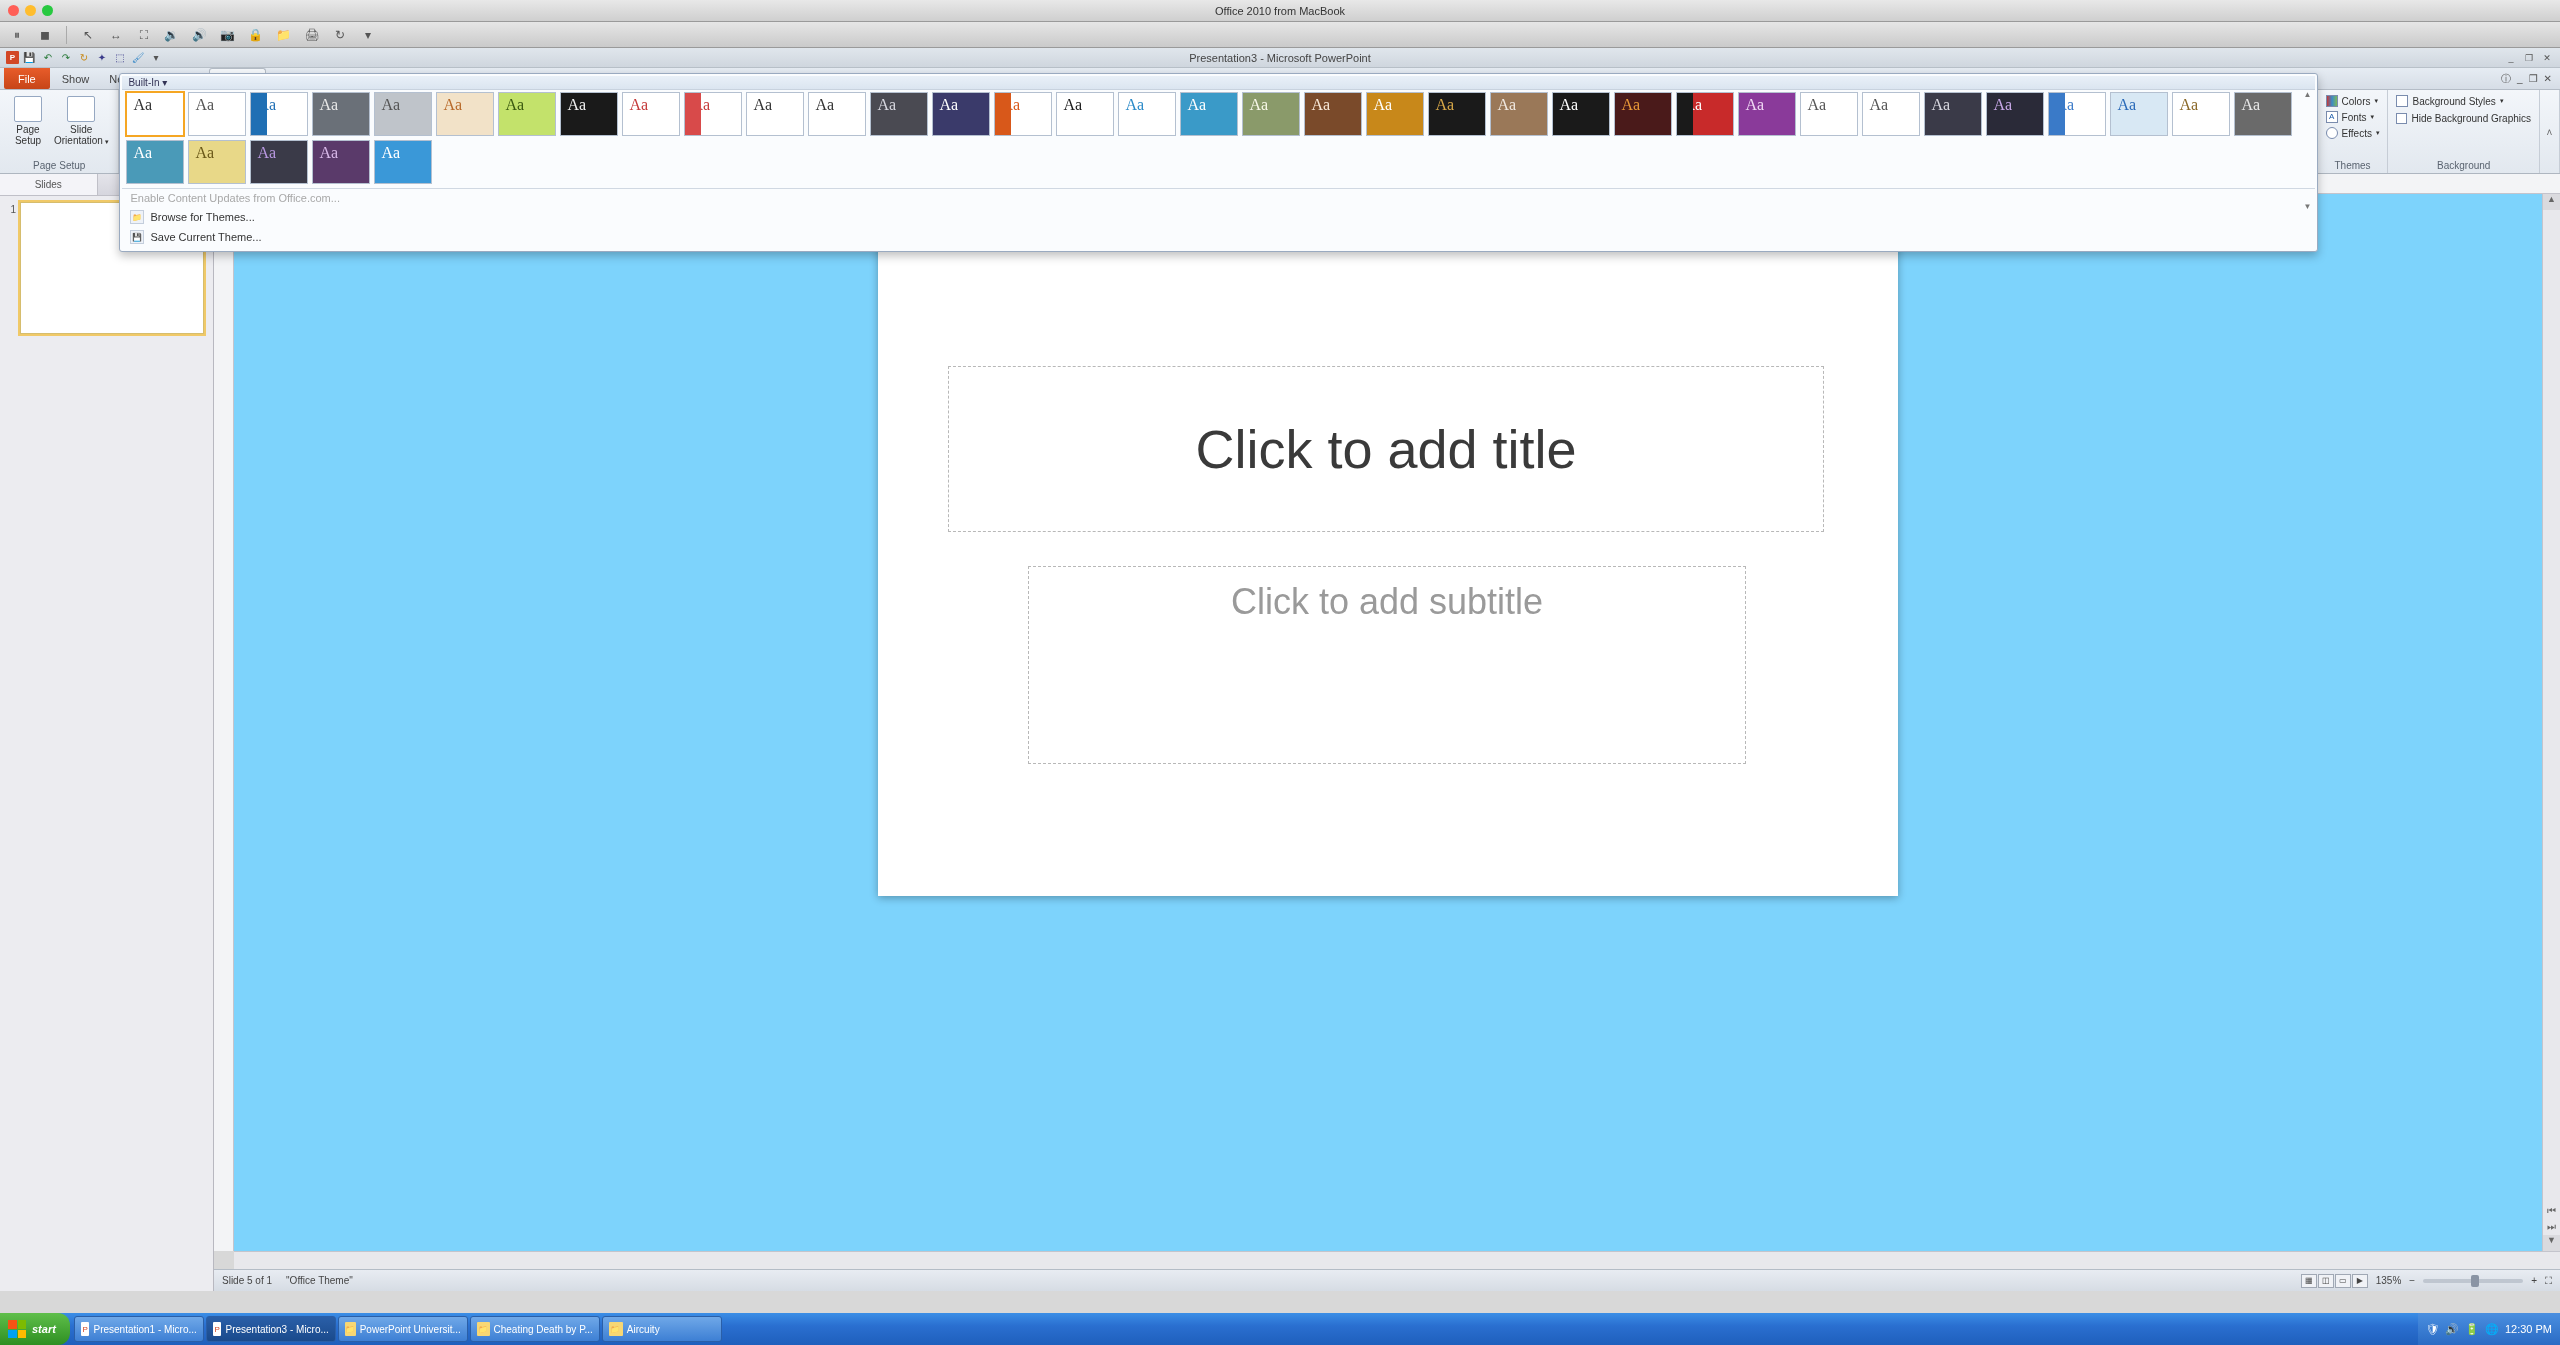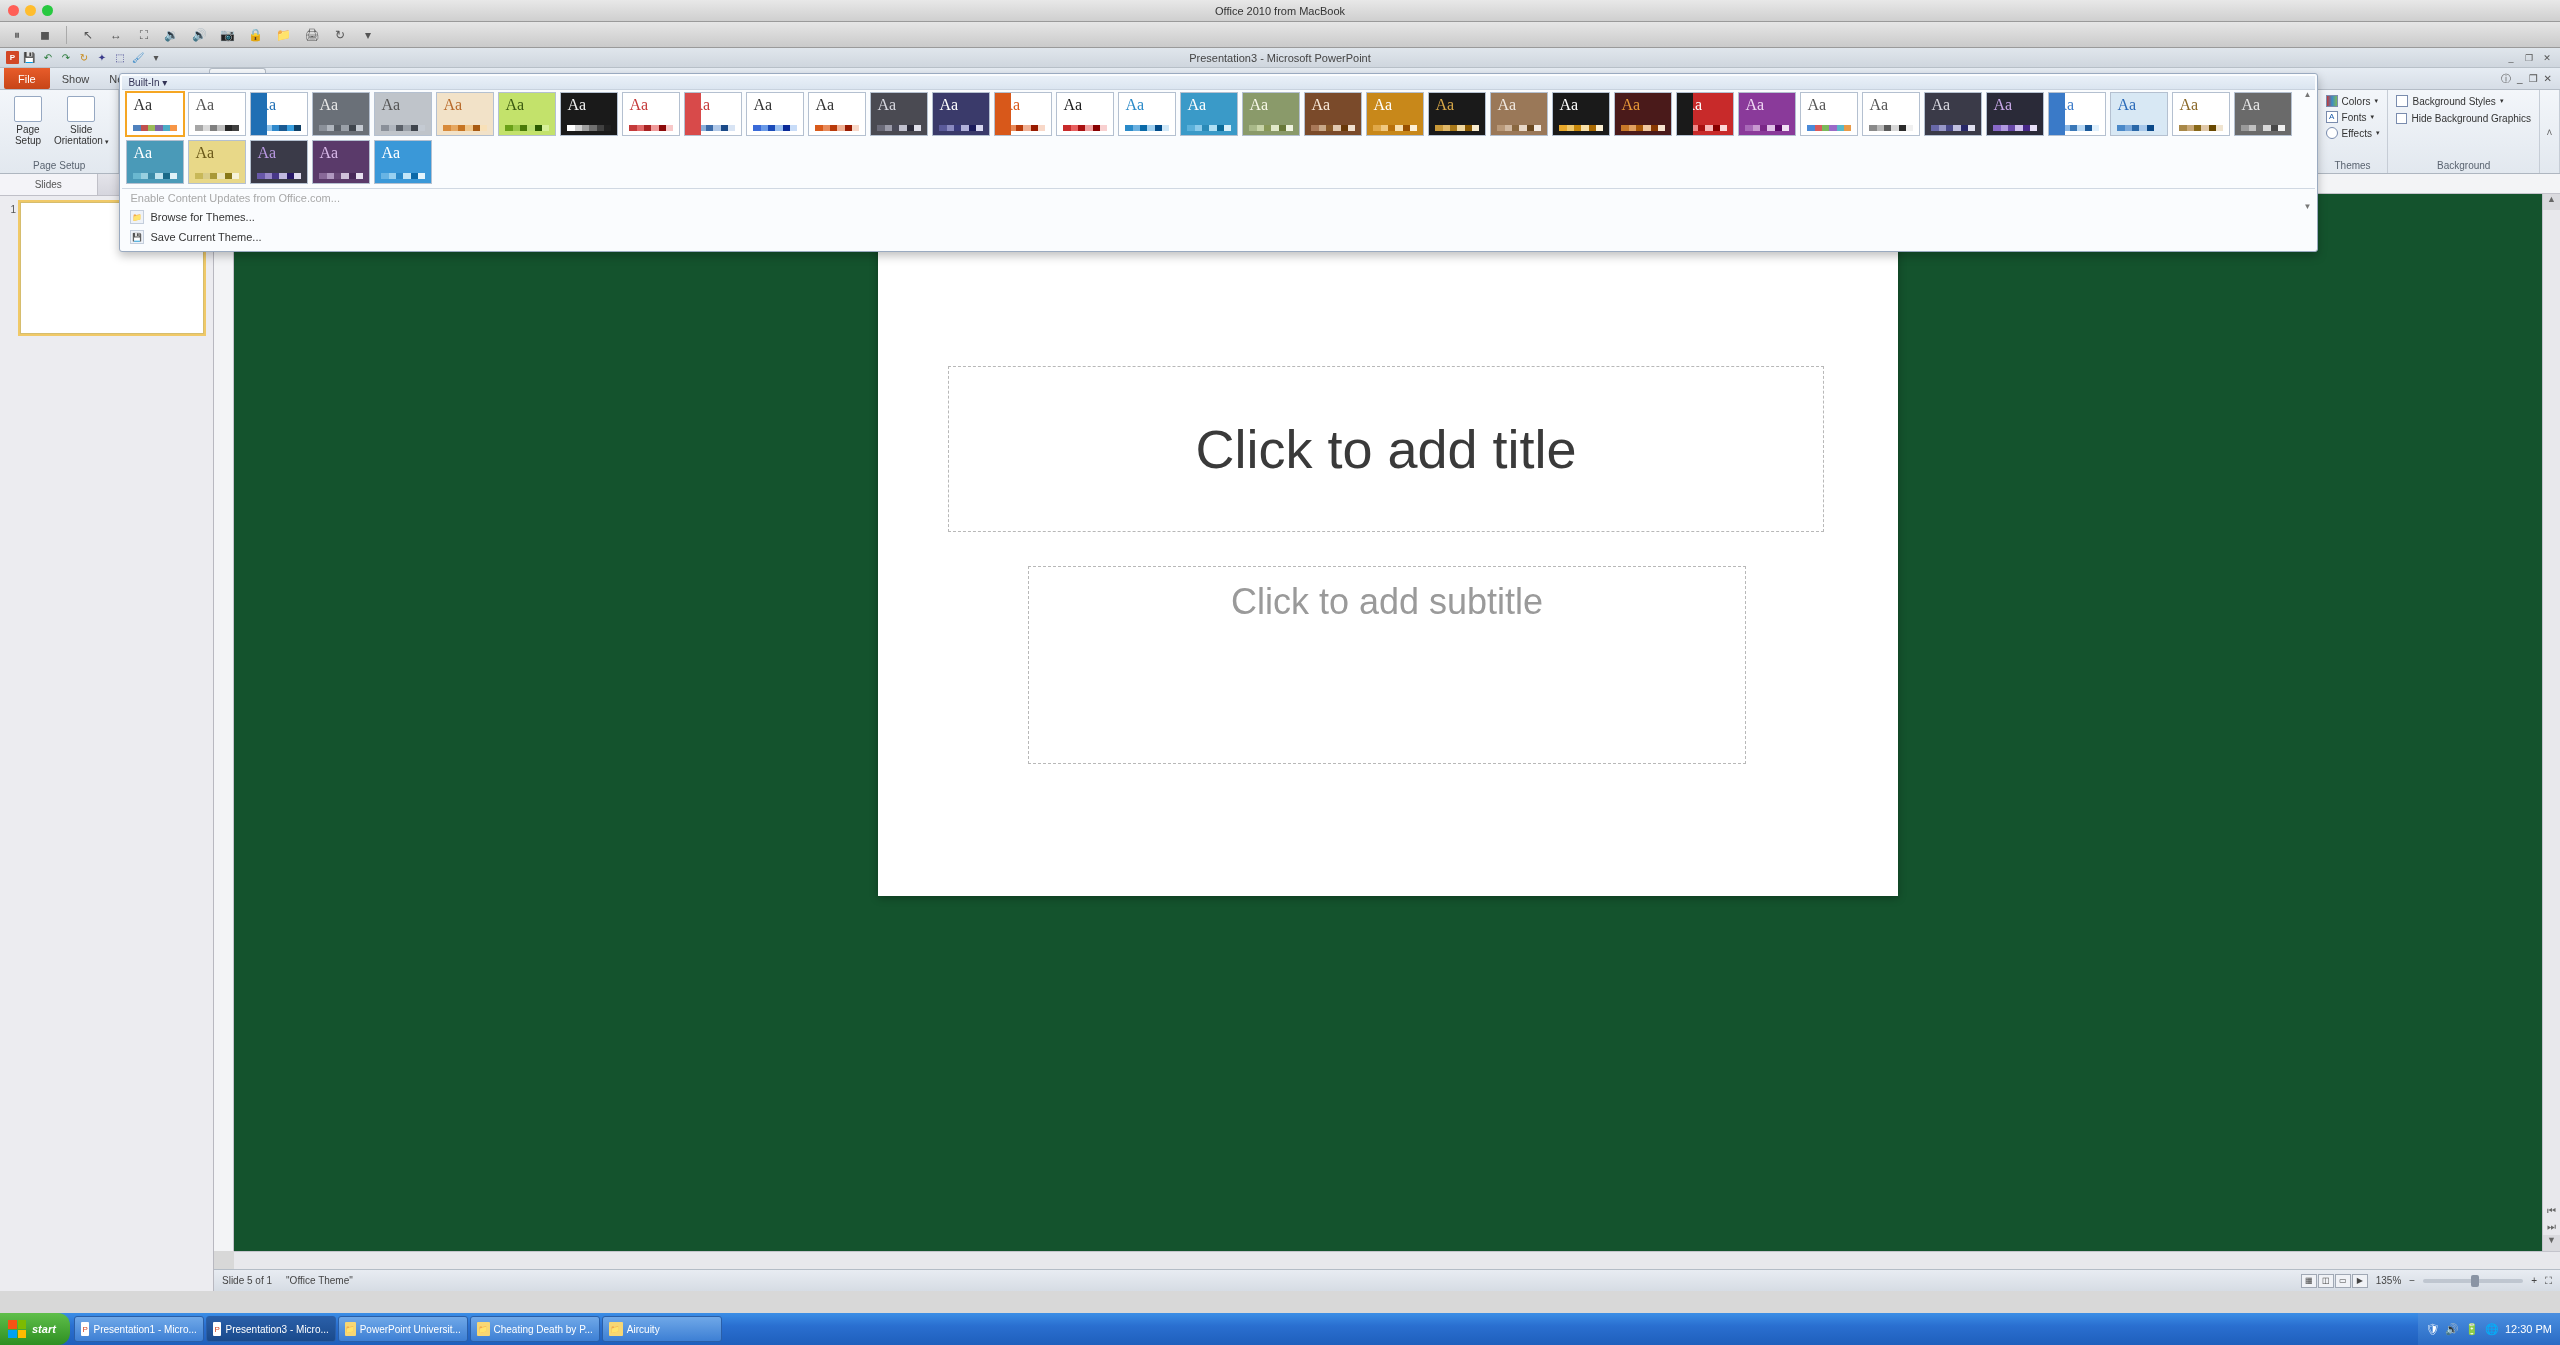--- a/index.html
+++ b/index.html
@@ -42,21 +42,21 @@
 
 .themes-region { flex: 1; position: relative; }
 .themes-panel {
   position: absolute; top: -17px; left: 0; right: 0;
   background: #fafcfe; border: 1px solid #9aaac0; border-radius: 3px;
   box-shadow: 0 4px 10px rgba(0,0,0,0.25); z-index: 100; padding: 2px 2px 4px 2px;
 }
 .themes-header { font-size: 10px; color: #335; padding: 1px 6px; background: linear-gradient(#e9f0f8,#dbe5f0); border-bottom:1px solid #c8d2de;}
 .themes-section-label { font-size: 10px; color: #555; padding: 2px 6px 1px 6px; font-weight: bold; }
 .themes-grid { display: flex; flex-wrap: wrap; gap: 4px; padding: 2px 4px; }
-.theme-thumb { width: 58px; height: 44px; border: 1px solid #b4c0d0; background: #fff; display: flex; flex-direction: column; justify-content: space-between; cursor: default; position: relative; overflow: hidden; }
+.theme-thumb { width: 58px; height: 44px; border: 1px solid #b4c0d0; background: #fff; display: flex; flex-direction: row; justify-content: space-between; cursor: default; position: relative; overflow: hidden; }
 .theme-thumb.selected { outline: 2px solid #f5a623; outline-offset: -1px; }
 .theme-thumb .aa { font-size: 16px; font-family: Georgia, serif; padding: 4px 0 0 6px; line-height: 1; }
 .theme-thumb .swatch-row { height: 6px; display: flex; margin: 0 6px 4px 6px; }
 .theme-thumb .swatch-row span { flex: 1; }
 .theme-thumb .stripe { position:absolute; left:0; top:0; bottom:0; width:16px; }
 .themes-footer { border-top: 1px solid #d0d8e2; margin-top: 2px; font-size: 11px; color: #333; }
 .themes-footer .item { padding: 3px 8px; display: flex; align-items: center; gap: 6px; cursor: default; }
 .themes-footer .item.disabled { color: #a8a8a8; }
 .themes-footer .fico { width: 14px; height: 14px; background: #eef2f8; border:1px solid #c4cedc; font-size:8px; display:flex; align-items:center; justify-content:center; }
 .themes-scroll { position:absolute; right:2px; top:16px; bottom:40px; width:14px; display:flex; flex-direction:column; align-items:center; justify-content:space-between; color:#777; font-size:8px;}
@@ -78,21 +78,21 @@
 .thumb-list { flex: 1; padding: 6px; overflow: auto; }
 .thumb-row { display: flex; gap: 4px; }
 .thumb-num { font-size: 10px; color: #555; width: 10px; text-align: right; padding-top: 2px;}
 .slide-thumb { width: 184px; height: 132px; background: #fff; border: 1px solid #d6bd6e; outline: 2px solid #f0c968; }
 
 
 .editor { flex: 1; display: flex; flex-direction: column; }
 .ruler-h { height: 20px; background: #f3f4f6; border-bottom: 1px solid #c4c4cc; margin-left:20px; position:relative;}
 .canvas-wrap { flex: 1; display: flex; overflow: hidden; }
 .ruler-v { width: 20px; background: #f3f4f6; border-right: 1px solid #c4c4cc; }
-.canvas { flex: 1; background: #14532d; display: flex; align-items: flex-start; justify-content: center; overflow: auto; position:relative;}
+.canvas { flex: 1; background: #7dd3fc; display: flex; align-items: flex-start; justify-content: center; overflow: auto; position:relative;}
 .slide { width: 1020px; height: 690px; background: #fff; margin: 12px 0; box-shadow: 0 2px 8px rgba(0,0,0,0.3); position: relative; }
 .placeholder { position: absolute; border: 1px dashed #b8b8b8; display: flex; align-items: flex-start; justify-content: center; text-align: center; }
 .ph-title { left: 70px; top: 160px; width: 876px; height: 166px; font-size: 54px; color: #3a3a3a; align-items:center;}
 .ph-sub { left: 150px; top: 360px; width: 718px; height: 198px; font-size: 36px; color: #9a9a9a; padding-top:14px;}
 .vscroll { width: 18px; background: #e8e8ec; border-left: 1px solid #c4c4cc; position:relative;}
 .vscroll .arrow { position:absolute; left:0; right:0; height:16px; text-align:center; font-size:9px; color:#666; background:#dadade;}
 .vscroll .nav { position:absolute; bottom:18px; left:0; right:0; text-align:center; font-size:10px; color:#666;}
 .hscroll-row { height: 18px; background: #e8e8ec; border-top: 1px solid #c4c4cc; margin-left:20px; position:relative;}
 .notes { height: 40px; background: #fff; border-top: 1px solid #c4c4cc; padding: 6px 10px; font-size: 13px; color: #9a9a9a; margin-left:20px;}
 .statusbar { height: 22px; background: linear-gradient(#e8ecf2,#d6dce4); border-top: 1px solid #b4bcc6; display: flex; align-items: center; font-size: 10px; color: #444; padding: 0 8px; gap: 14px; }

